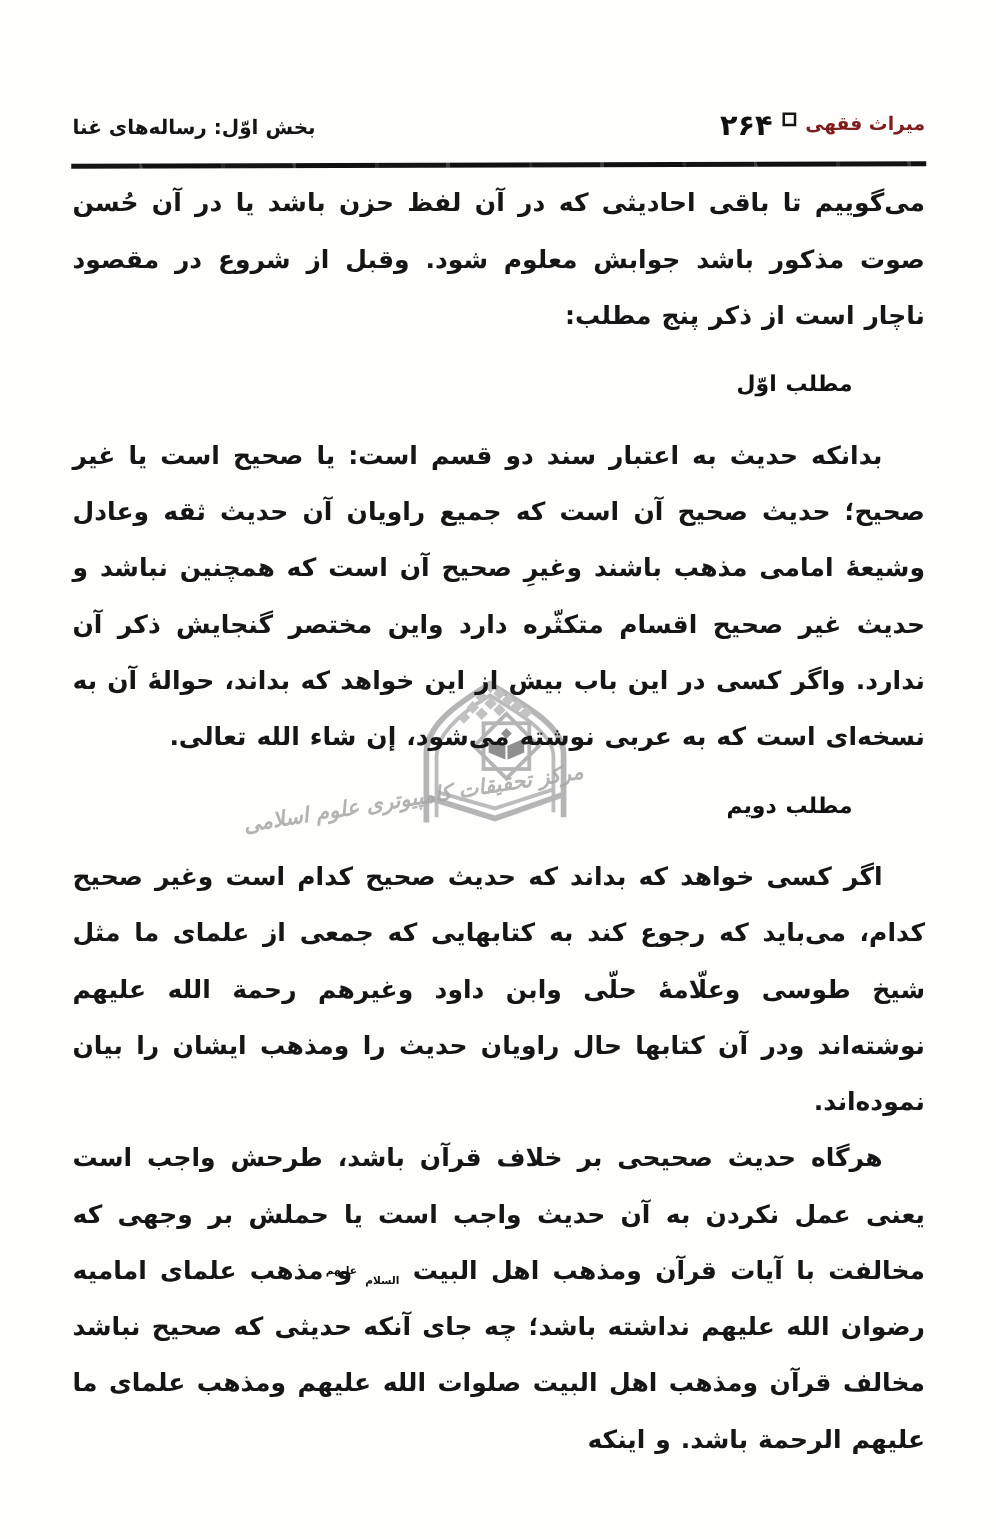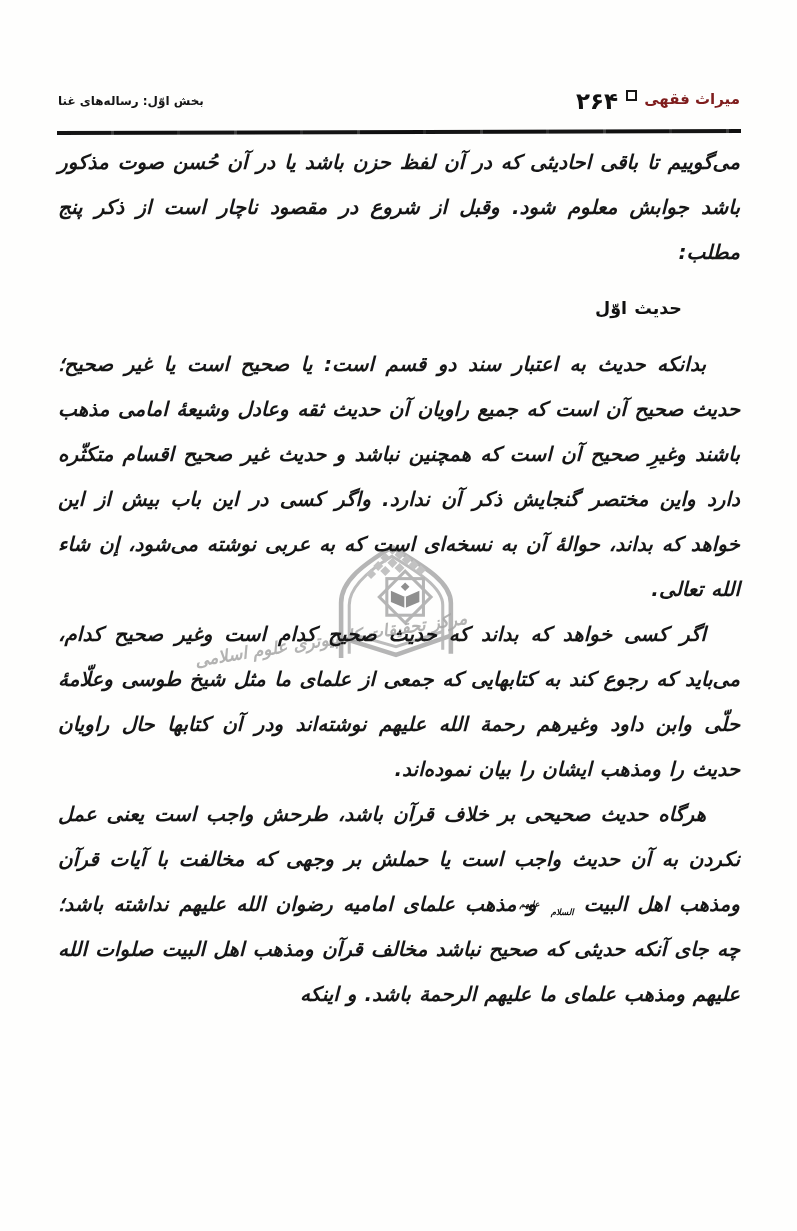--- a/index.html
+++ b/index.html
@@ -22,21 +22,21 @@
     top: 84px; left: 58px; right: 57px;
     height: 34px;
     display: flex;
     flex-direction: row;
     justify-content: space-between;
     align-items: center;
     direction: ltr;
   }
   .header-left {
     direction: rtl;
-    font-size: 12px;
+    font-size: 16px;
     font-weight: bold;
     color: #151515;
     white-space: nowrap;
   }
   .header-right {
     direction: ltr;
     display: flex;
     white-space: nowrap;
   }
   .page-number {
@@ -98,21 +98,21 @@
     top: 140px; left: 58px;
     width: 682px;
     direction: rtl;
     text-align: justify;
     font-size: 20px;
     font-weight: bold;
     line-height: 45px;
     color: #161616;
     word-spacing: 1px;
   }
-  .para { text-align: justify; font-style: italic; }
+  .para { text-align: justify; }
   .para.indented { text-indent: 34px; }
   .matlab-heading {
     font-size: 17.5px;
     font-weight: bold;
     text-align: right;
     padding-right: 58px;
     line-height: 28px;
     margin-top: 19px;
     margin-bottom: 20px;
     text-indent: 0;
@@ -177,21 +177,22 @@
       <rect x="65" y="43" width="6" height="6" fill="#8f8f8f" transform="rotate(45 68 46)"></rect>
     </g>
   </svg>
 
   <div class="watermark wm-signature">مرکز تحقیقات کامپیوتری علوم اسلامی</div>
 
   <div class="body-text">
 
     <p class="para">می‌گوییم تا باقی احادیثی که در آن لفظ حزن باشد یا در آن حُسن صوت مذکور باشد جوابش معلوم شود. وقبل از شروع در مقصود ناچار است از ذکر پنج مطلب:</p>
 
-    <h2 class="matlab-heading">حدیث اوّل</h2>
+    <h2 class="matlab-heading">مطلب اوّل</h2>
     <p class="para indented">بدانکه حدیث به اعتبار سند دو قسم است: یا صحیح است یا غیر صحیح؛ حدیث صحیح آن است که جمیع راویان آن حدیث ثقه وعادل وشیعهٔ امامی مذهب باشند وغیرِ صحیح آن است که همچنین نباشد و حدیث غیر صحیح اقسام متکثّره دارد واین مختصر گنجایش ذکر آن ندارد. واگر کسی در این باب بیش از این خواهد که بداند، حوالهٔ آن به نسخه‌ای است که به عربی نوشته می‌شود، إن شاء الله تعالی.</p>
 
+    <h2 class="matlab-heading">مطلب دویم</h2>
     <p class="para indented">اگر کسی خواهد که بداند که حدیث صحیح کدام است وغیر صحیح کدام، می‌باید که رجوع کند به کتابهایی که جمعی از علمای ما مثل شیخ طوسی وعلّامهٔ حلّی وابن داود وغیرهم رحمة الله علیهم نوشته‌اند ودر آن کتابها حال راویان حدیث را ومذهب ایشان را بیان نموده‌اند.</p>
 
     <p class="para indented"><span>هرگاه حدیث صحیحی بر خلاف قرآن باشد، طرحش واجب است یعنی عمل نکردن به آن حدیث واجب است یا حملش بر وجهی که مخالفت با آیات قرآن ومذهب اهل البیت </span><span class="honorific">علیهم السلام</span><span> و مذهب علمای امامیه رضوان الله علیهم نداشته باشد؛ چه جای آنکه حدیثی که صحیح نباشد مخالف قرآن ومذهب اهل البیت صلوات الله علیهم ومذهب علمای ما علیهم الرحمة باشد. و اینکه</span></p>
   </div>
 
 </div>
 
 </body></html>

